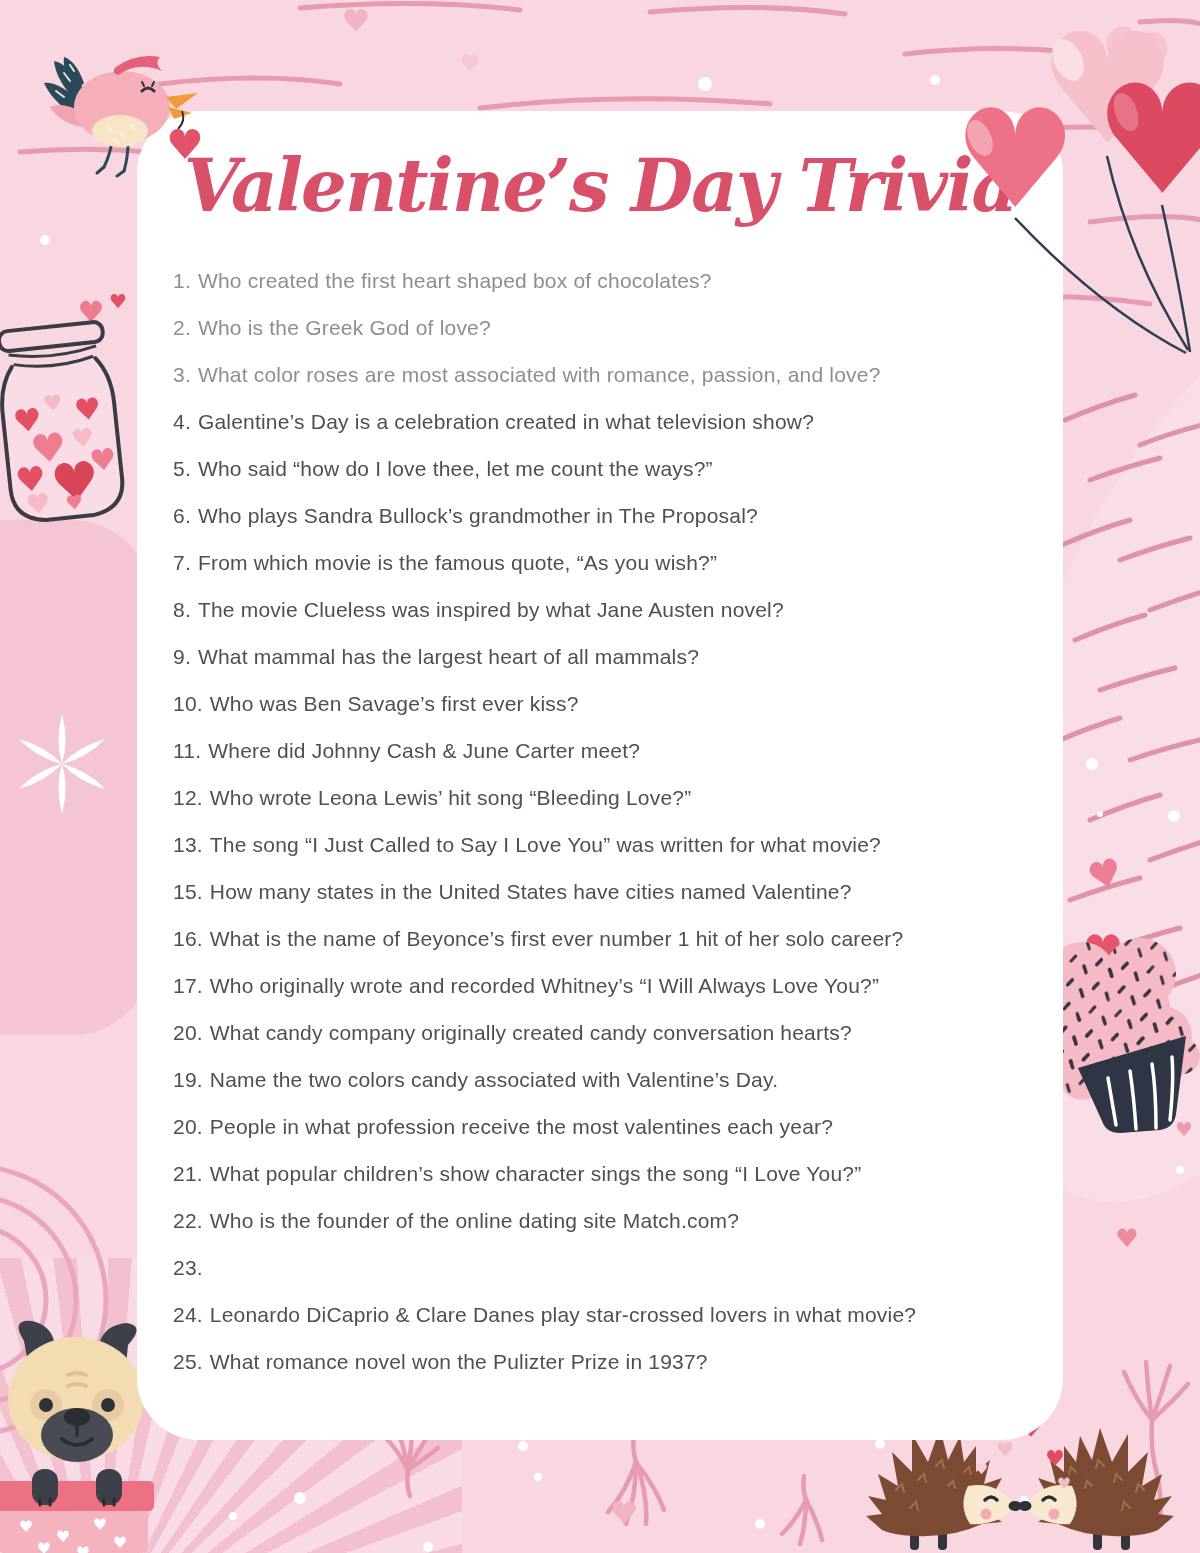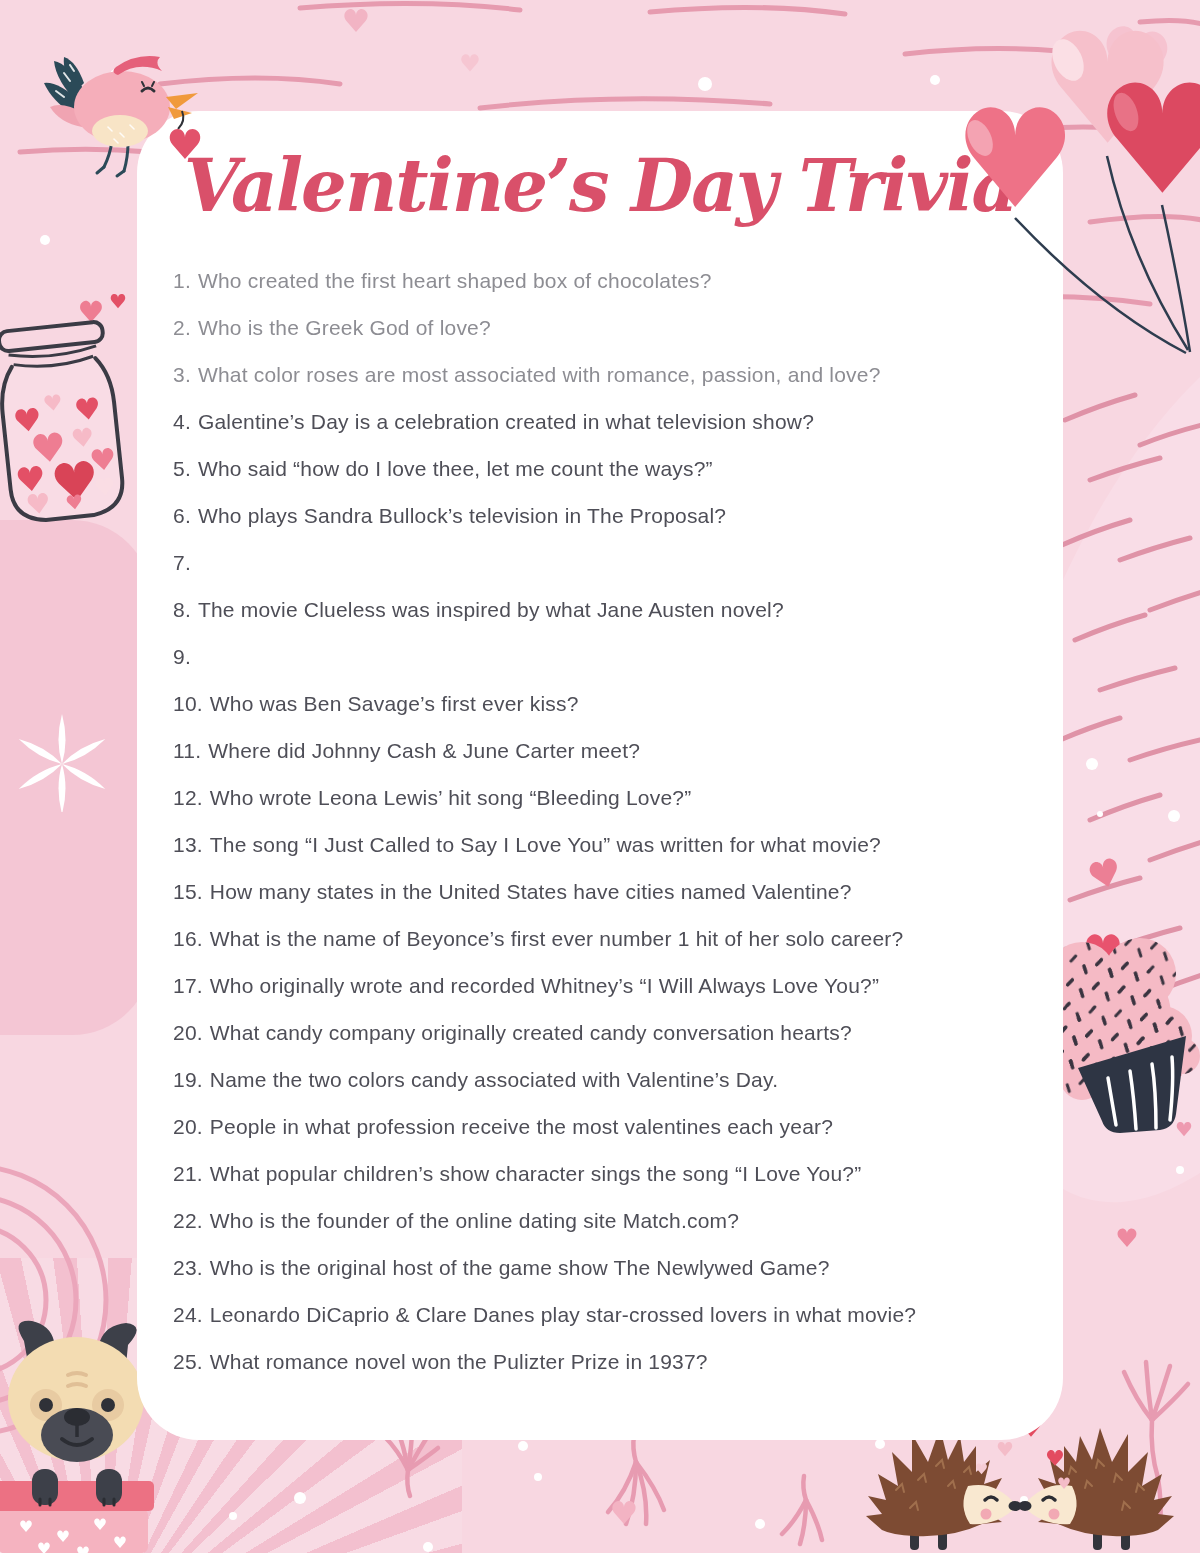--- a/index.html
+++ b/index.html
@@ -295,31 +295,33 @@
         <div class="q">
         <span class="num">4.</span>
         <span>Galentine’s Day is a celebration created in what television show?</span>
       </div>
         <div class="q">
         <span class="num">5.</span>
         <span>Who said “how do I love thee, let me count the ways?”</span>
       </div>
         <div class="q">
         <span class="num">6.</span>
-        <span>Who plays Sandra Bullock’s television in The Proposal?</span>
+        <span>Who plays Sandra Bullock’s grandmother in The Proposal?</span>
       </div>
         <div class="q">
         <span class="num">7.</span>
+        <span>From which movie is the famous quote, “As you wish?”</span>
       </div>
         <div class="q">
         <span class="num">8.</span>
         <span>The movie Clueless was inspired by what Jane Austen novel?</span>
       </div>
         <div class="q">
         <span class="num">9.</span>
+        <span>What mammal has the largest heart of all mammals?</span>
       </div>
         <div class="q">
         <span class="num">10.</span>
         <span>Who was Ben Savage’s first ever kiss?</span>
       </div>
         <div class="q">
         <span class="num">11.</span>
         <span>Where did Johnny Cash &amp; June Carter meet?</span>
       </div>
         <div class="q">
@@ -357,21 +359,20 @@
         <div class="q">
         <span class="num">21.</span>
         <span>What popular children’s show character sings the song “I Love You?”</span>
       </div>
         <div class="q">
         <span class="num">22.</span>
         <span>Who is the founder of the online dating site Match.com?</span>
       </div>
         <div class="q">
         <span class="num">23.</span>
-        <span>Who is the original host of the game show The Newlywed Game?</span>
       </div>
         <div class="q">
         <span class="num">24.</span>
         <span>Leonardo DiCaprio &amp; Clare Danes play star-crossed lovers in what movie?</span>
       </div>
         <div class="q">
         <span class="num">25.</span>
         <span>What romance novel won the Pulizter Prize in 1937?</span>
       </div>
       </div>

